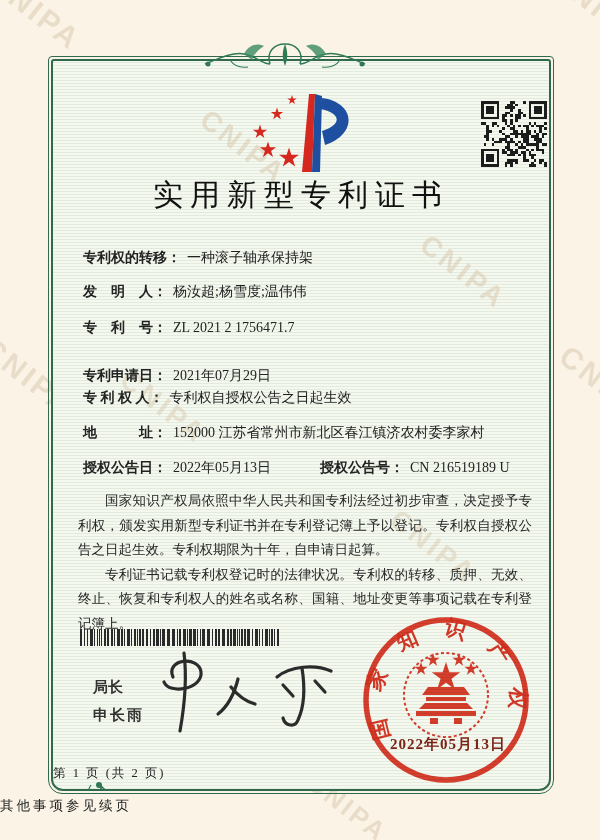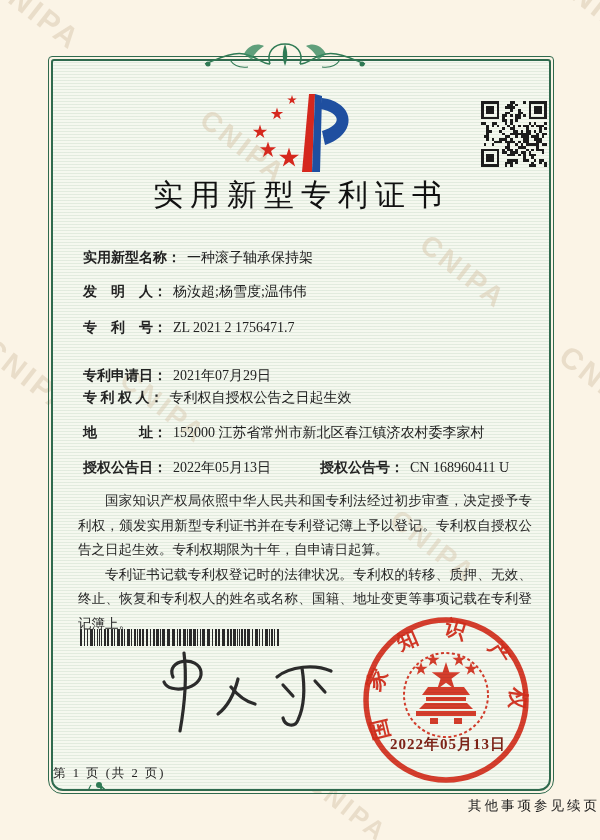--- a/index.html
+++ b/index.html
@@ -60,21 +60,21 @@
   .seal-date{
     position:absolute;left:310px;top:674px;width:170px;text-align:center;
     font-size:15px;font-weight:700;color:#7c2317;letter-spacing:1px;
     white-space:nowrap;
   }
   .page-footer{
     position:absolute;left:0;top:704px;width:100%;text-align:left;
     font-size:12.5px;color:#222;letter-spacing:2px;
   }
   .cont-note{
-    position:absolute;left:0;top:797px;width:100%;text-align:right;
+    position:absolute;left:0;top:797px;width:100%;text-align:left;
     font-size:13.5px;color:#1d1d1d;letter-spacing:3px;
   }
   .ornament-top{position:absolute;left:200px;top:38px;}
   .corner-bl{position:absolute;left:24px;top:712px;}
   .corner-br{position:absolute;left:496px;top:712px;transform:scaleX(-1);}
   svg{display:block;}
 </style>
 </head>
 <body>
 
@@ -399,41 +399,41 @@
             <rect x="20" y="24" width="1" height="1"></rect>
             <rect x="24" y="24" width="1" height="1"></rect>
           </g>
         </svg>
     </div>
 
     <div class="title">实用新型专利证书</div>
 
     <div class="fields">
       <div class="row" style="top:0px;">
-        <span class="lbl">实用新型名称：</span><span class="val">一种滚子轴承保持架</span>
+        <span class="lbl">专利权的转移：</span><span class="val">一种滚子轴承保持架</span>
       </div>
       <div class="row" style="top:34px;">
         <span class="lbl">发　明　人：</span><span class="val">杨汝超;杨雪度;温伟伟</span>
       </div>
       <div class="row" style="top:70px;">
         <span class="lbl">专　利　号：</span><span class="val">ZL 2021 2 1756471.7</span>
       </div>
       <div class="row" style="top:118px;">
         <span class="lbl">专利申请日：</span><span class="val">2021年07月29日</span>
       </div>
       <div class="row" style="top:140px;">
         <span class="lbl">专 利 权 人：</span><span class="val">专利权自授权公告之日起生效</span>
       </div>
       <div class="row" style="top:175px;">
         <span class="lbl">地　　　址：</span><span class="val">152000 江苏省常州市新北区春江镇济农村委李家村</span>
       </div>
       <div class="row" style="top:210px;">
         <span class="lbl">授权公告日：</span><span class="val">2022年05月13日</span>
         <span class="grant2">
-          <span class="lbl">授权公告号：</span><span class="val">CN 168960411 U</span>
+          <span class="lbl">授权公告号：</span><span class="val">CN 216519189 U</span>
         </span>
       </div>
     </div>
 
     <div class="paras">
       <p>国家知识产权局依照中华人民共和国专利法经过初步审查，决定授予专利权，颁发实用新型专利证书并在专利登记簿上予以登记。专利权自授权公告之日起生效。专利权期限为十年，自申请日起算。</p>
       <p>专利证书记载专利权登记时的法律状况。专利权的转移、质押、无效、终止、恢复和专利权人的姓名或名称、国籍、地址变更等事项记载在专利登记簿上。</p>
     </div>
 
     <div class="barcode">
@@ -496,20 +496,24 @@
             <rect x="182" y="0" width="1" height="17"></rect>
             <rect x="185" y="0" width="3" height="17"></rect>
             <rect x="189" y="0" width="1" height="17"></rect>
             <rect x="191" y="0" width="2" height="17"></rect>
             <rect x="194" y="0" width="1" height="17"></rect>
             <rect x="197" y="0" width="2" height="17"></rect>
           </g>
         </svg>
     </div>
 
+    <div class="signer">
+      <span class="t">局长</span>
+      <span class="n">申长雨</span>
+    </div>
 
     <div class="signature">
       <svg width="215" height="95" viewBox="0 0 215 95" fill="none" stroke="#2b2b2b" stroke-width="3.2" stroke-linecap="round">
         <path d="M38,30 C30,12 64,8 66,25 C68,42 34,48 29,35"></path>
         <path d="M49,6 C52,30 50,56 45,84"></path>
         <path d="M103,32 C99,48 92,60 83,67"></path>
         <path d="M96,40 C104,50 112,55 120,57"></path>
         <path d="M142,30 C155,19 180,17 196,24"></path>
         <path d="M167,21 C170,40 170,58 163,73 C160,81 150,79 148,71"></path>
         <path d="M148,38 L158,49"></path>

